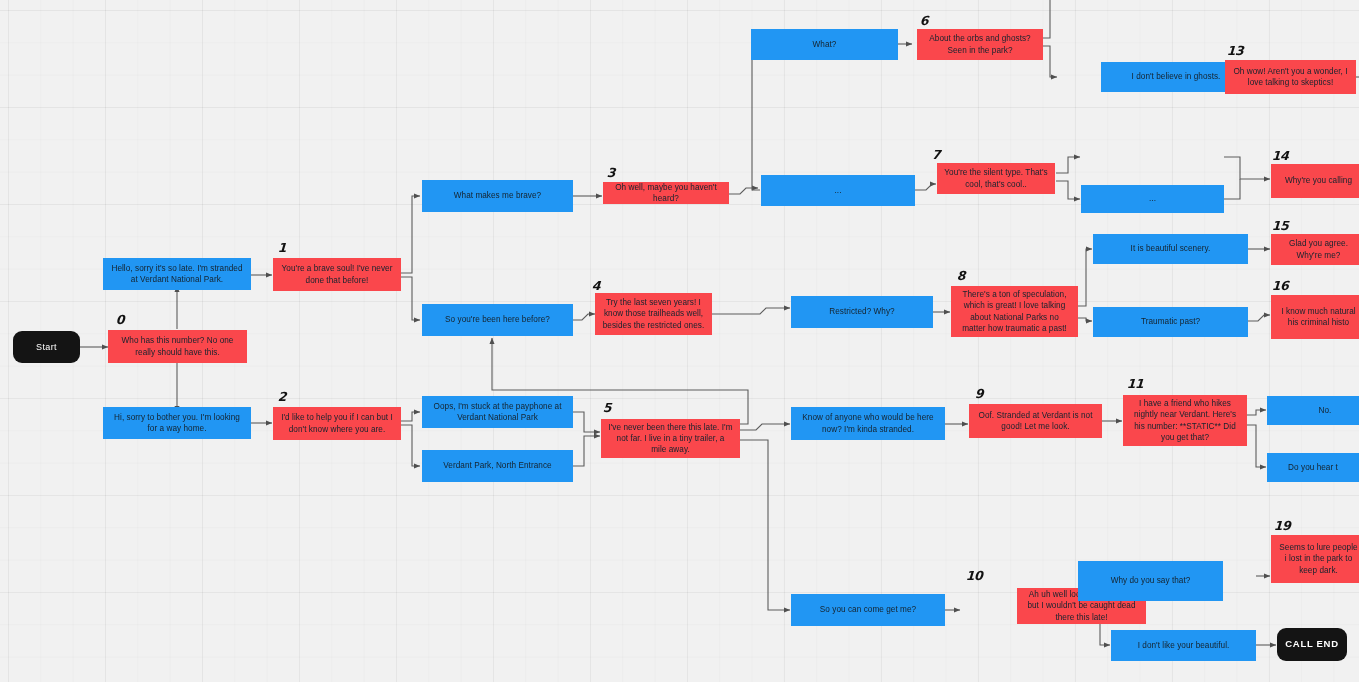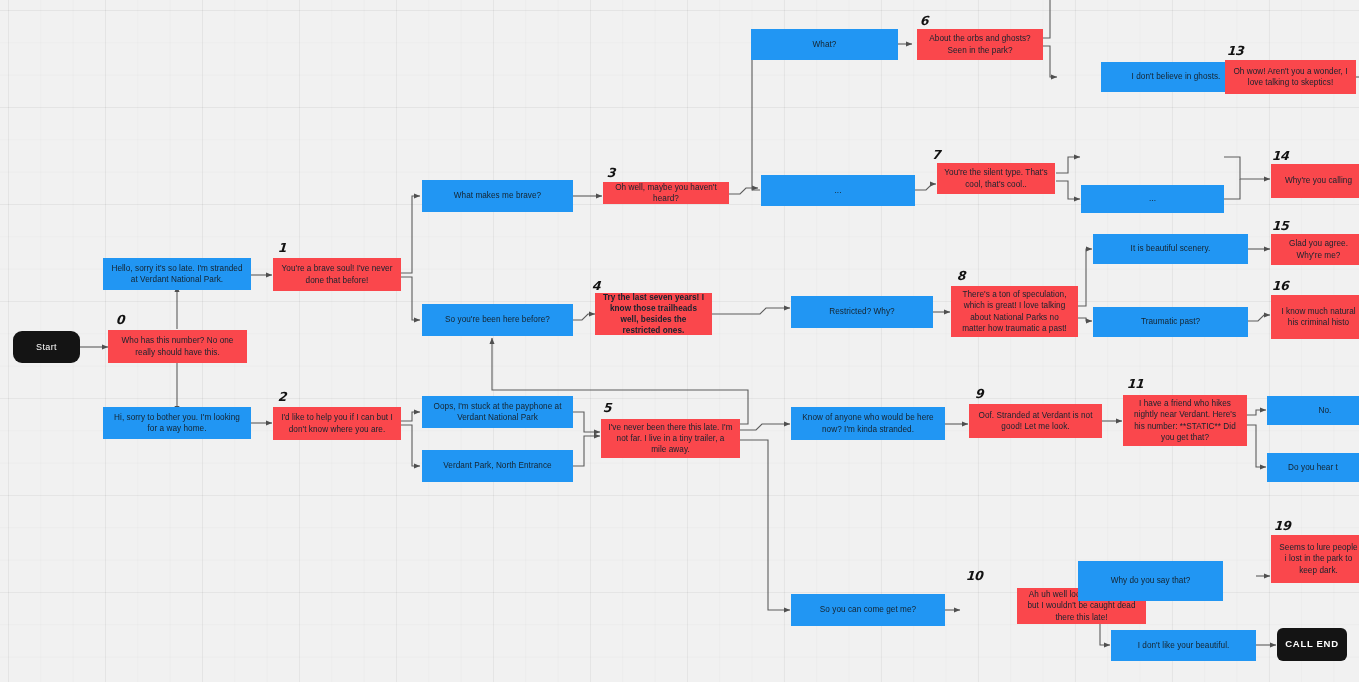--- a/index.html
+++ b/index.html
@@ -45,21 +45,21 @@
   }
   .node.blue { background: #2196f3; }
   .node.red  { background: #fa474c; }
   .node.term {
     background: #141414;
     color: #ffffff;
     border-radius: 9px;
     font-size: 9px;
     letter-spacing: 0.4px;
   }
-  .node.term.callend { font-weight: bold; font-size: 9.5px; letter-spacing: 0.7px; border-radius: 6px; }
+  .node.term.callend { font-weight: bold; font-size: 9.5px; letter-spacing: 0.7px; }
   .numlabel {
     position: absolute;
     font-family: "DejaVu Sans", sans-serif;
     font-weight: bold;
     font-size: 12.5px;
     color: #111111;
     font-style: italic;
     transform: skewX(-6deg);
     letter-spacing: -0.5px;
     user-select: none;
@@ -177,21 +177,21 @@
 
   <div class="node blue" style="left:422px; top:304px; width:151px; height:32px;">So you're been here before?</div>
 
   <div class="node blue" style="left:422px; top:396px; width:151px; height:32px;">Oops, I'm stuck at the payphone at Verdant National Park</div>
 
   <div class="node blue" style="left:422px; top:450px; width:151px; height:32px;">Verdant Park, North Entrance</div>
 
   <div class="node red" style="left:603px; top:182px; width:126px; height:22px;">Oh well, maybe you haven't heard?</div>
   <div class="numlabel" style="left:608px; top:165px;">3</div>
 
-  <div class="node red" style="left:595px; top:293px; width:117px; height:42px;font-weight:bold;">Try the last seven years! I know those trailheads well, besides the restricted ones.</div>
+  <div class="node red" style="left:595px; top:293px; width:117px; height:42px;">Try the last seven years! I know those trailheads well, besides the restricted ones.</div>
   <div class="numlabel" style="left:593px; top:278px;">4</div>
 
   <div class="node red" style="left:601px; top:419px; width:139px; height:39px;">I've never been there this late. I'm not far. I live in a tiny trailer, a mile away.</div>
   <div class="numlabel" style="left:604px; top:400px;">5</div>
 
   <div class="node blue" style="left:751px; top:29px; width:147px; height:31px;">What?</div>
 
   <div class="node blue" style="left:761px; top:175px; width:154px; height:31px;">...</div>
 
   <div class="node blue" style="left:791px; top:296px; width:142px; height:32px;">Restricted? Why?</div>

